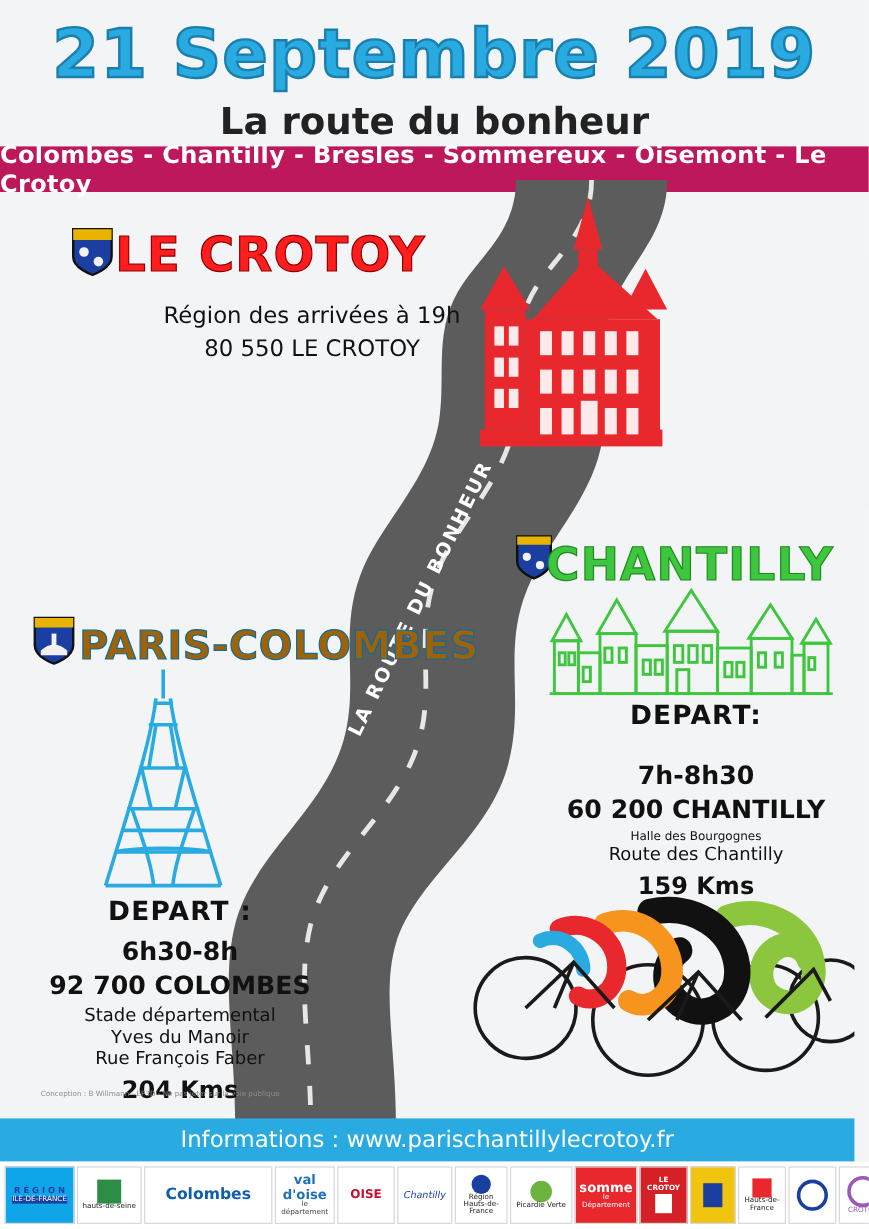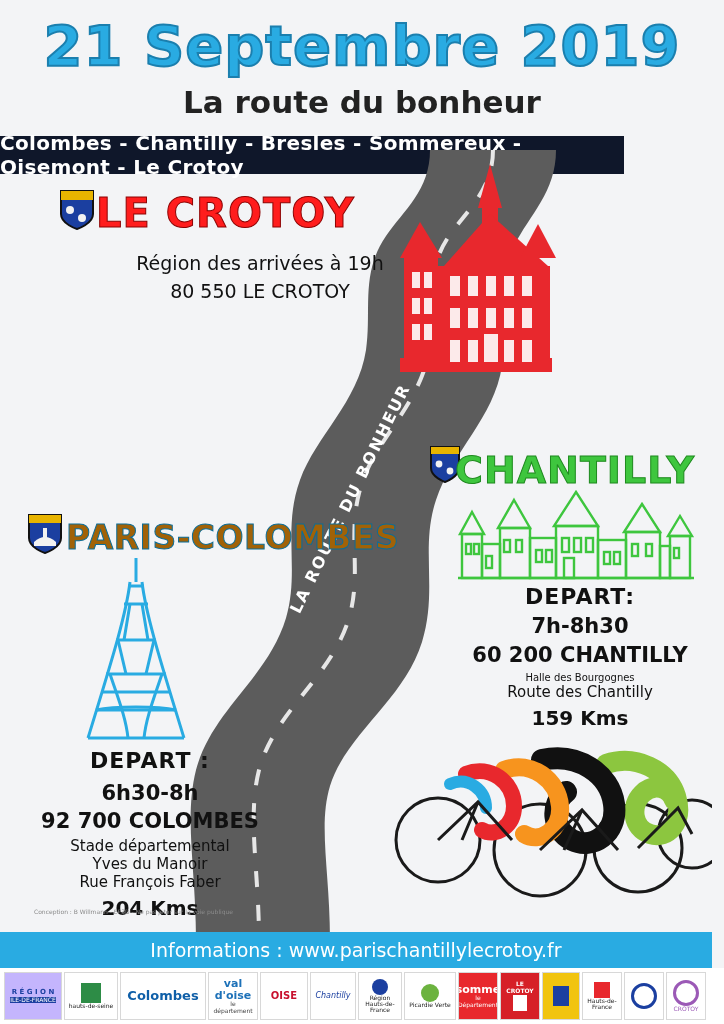--- a/index.html
+++ b/index.html
@@ -30,22 +30,22 @@
     line-height:1;
   }
   .hdr-sub {
     position:absolute; left:0; top:84px; width:724px;
     text-align:center;
     font-weight:bold;
     font-size:31px;
     color:#222;
   }
   .hdr-band {
-    position:absolute; left:0; top:136px; width:624px; height:38px;
-    background:#0f172a;
+    position:absolute; left:0; top:122px; width:724px; height:38px;
+    background:#be185d;
     display:flex; align-items:center; justify-content:center;
   }
   .hdr-band span {
     color:#fff; font-size:20px; font-weight:bold; letter-spacing:.3px;
   }
 
   
   .road { position:absolute; left:0; top:150px; width:724px; height:790px; }
 
   
@@ -85,21 +85,21 @@
     position:absolute; left:455px; top:448px;
     font-size:38px; font-weight:bold; color:#3ec63e;
     -webkit-text-stroke:1px #1f8a1f;
     letter-spacing:1px;
   }
   .ch-info {
     position:absolute; left:440px; top:584px; width:280px;
     text-align:center; color:#111;
   }
   .ch-info .dep { font-size:22px; font-weight:bold; letter-spacing:1px; }
-  .ch-info .l1 { font-size:21px; font-weight:bold; margin-top:5px;}
+  .ch-info .l1 { font-size:21px; font-weight:bold; margin-top:25px;}
   .ch-info .l2 { font-size:21px; font-weight:bold; margin-top:5px;}
   .ch-info .l3 { font-size:10px; margin-top:5px;}
   .ch-info .l4 { font-size:15px;}
   .ch-info .km { font-size:20px; font-weight:bold; margin-top:5px;}
 
   
   .road-label {
     position:absolute; left:286px; top:608px;
     width:170px;
     color:#fff; font-size:16px; font-weight:bold; letter-spacing:2px;
@@ -357,35 +357,35 @@
   </svg>
 
   <div class="credits">Conception : B Willmann - EP3D - Ne pas jeter sur la voie publique</div>
 
   <div class="info-band">
     <span>Informations : www.parischantillylecrotoy.fr</span>
   </div>
 
   <div class="logos">
 
-    <div class="logo" style="width:58px;background:#c4b5fd;">
+    <div class="logo" style="width:58px;background:#0ea5e9;">
       <div>
         <div style="font-weight:bold;color:#1b3fa0;">R É G I O N</div>
         <small style="background:#1b3fa0;color:#fff;display:block;">ILE-DE-FRANCE</small>
       </div>
     </div>
 
     <div class="logo" style="width:54px;">
       <div>
         <div style="width:20px;height:20px;margin:0 auto;background:#2d8c46;"></div>
         <small>hauts-de-seine</small>
       </div>
     </div>
 
-    <div class="logo" style="width:86px;">
+    <div class="logo" style="width:107px;">
       <div>
         <div style="font-size:13px;font-weight:bold;color:#0f5fa8;">Colombes</div>
       </div>
     </div>
 
     <div class="logo" style="width:50px;">
       <div>
         <div style="font-size:11px;font-weight:bold;color:#1d71b8;">val</div>
         <div style="font-size:11px;font-weight:bold;color:#1d71b8;">d'oise</div>
         <small style="color:#444;">le département</small>
@@ -411,21 +411,21 @@
       </div>
     </div>
 
     <div class="logo" style="width:52px;">
       <div>
         <div style="width:18px;height:18px;margin:0 auto;background:#6cb33f;border-radius:50%;"></div>
         <small>Picardie Verte</small>
       </div>
     </div>
 
-    <div class="logo" style="width:40px;background:#e8282d;">
+    <div class="logo" style="width:52px;background:#e8282d;">
       <div>
         <div style="font-size:11px;font-weight:bold;color:#fff;">somme</div>
         <small style="color:#fff;">le Département</small>
       </div>
     </div>
 
     <div class="logo" style="width:40px;background:#d62027;">
       <div>
         <small style="color:#fff;font-weight:bold;">LE CROTOY</small>
         <div style="width:14px;height:16px;margin:1px auto 0;background:#fff;"></div>

